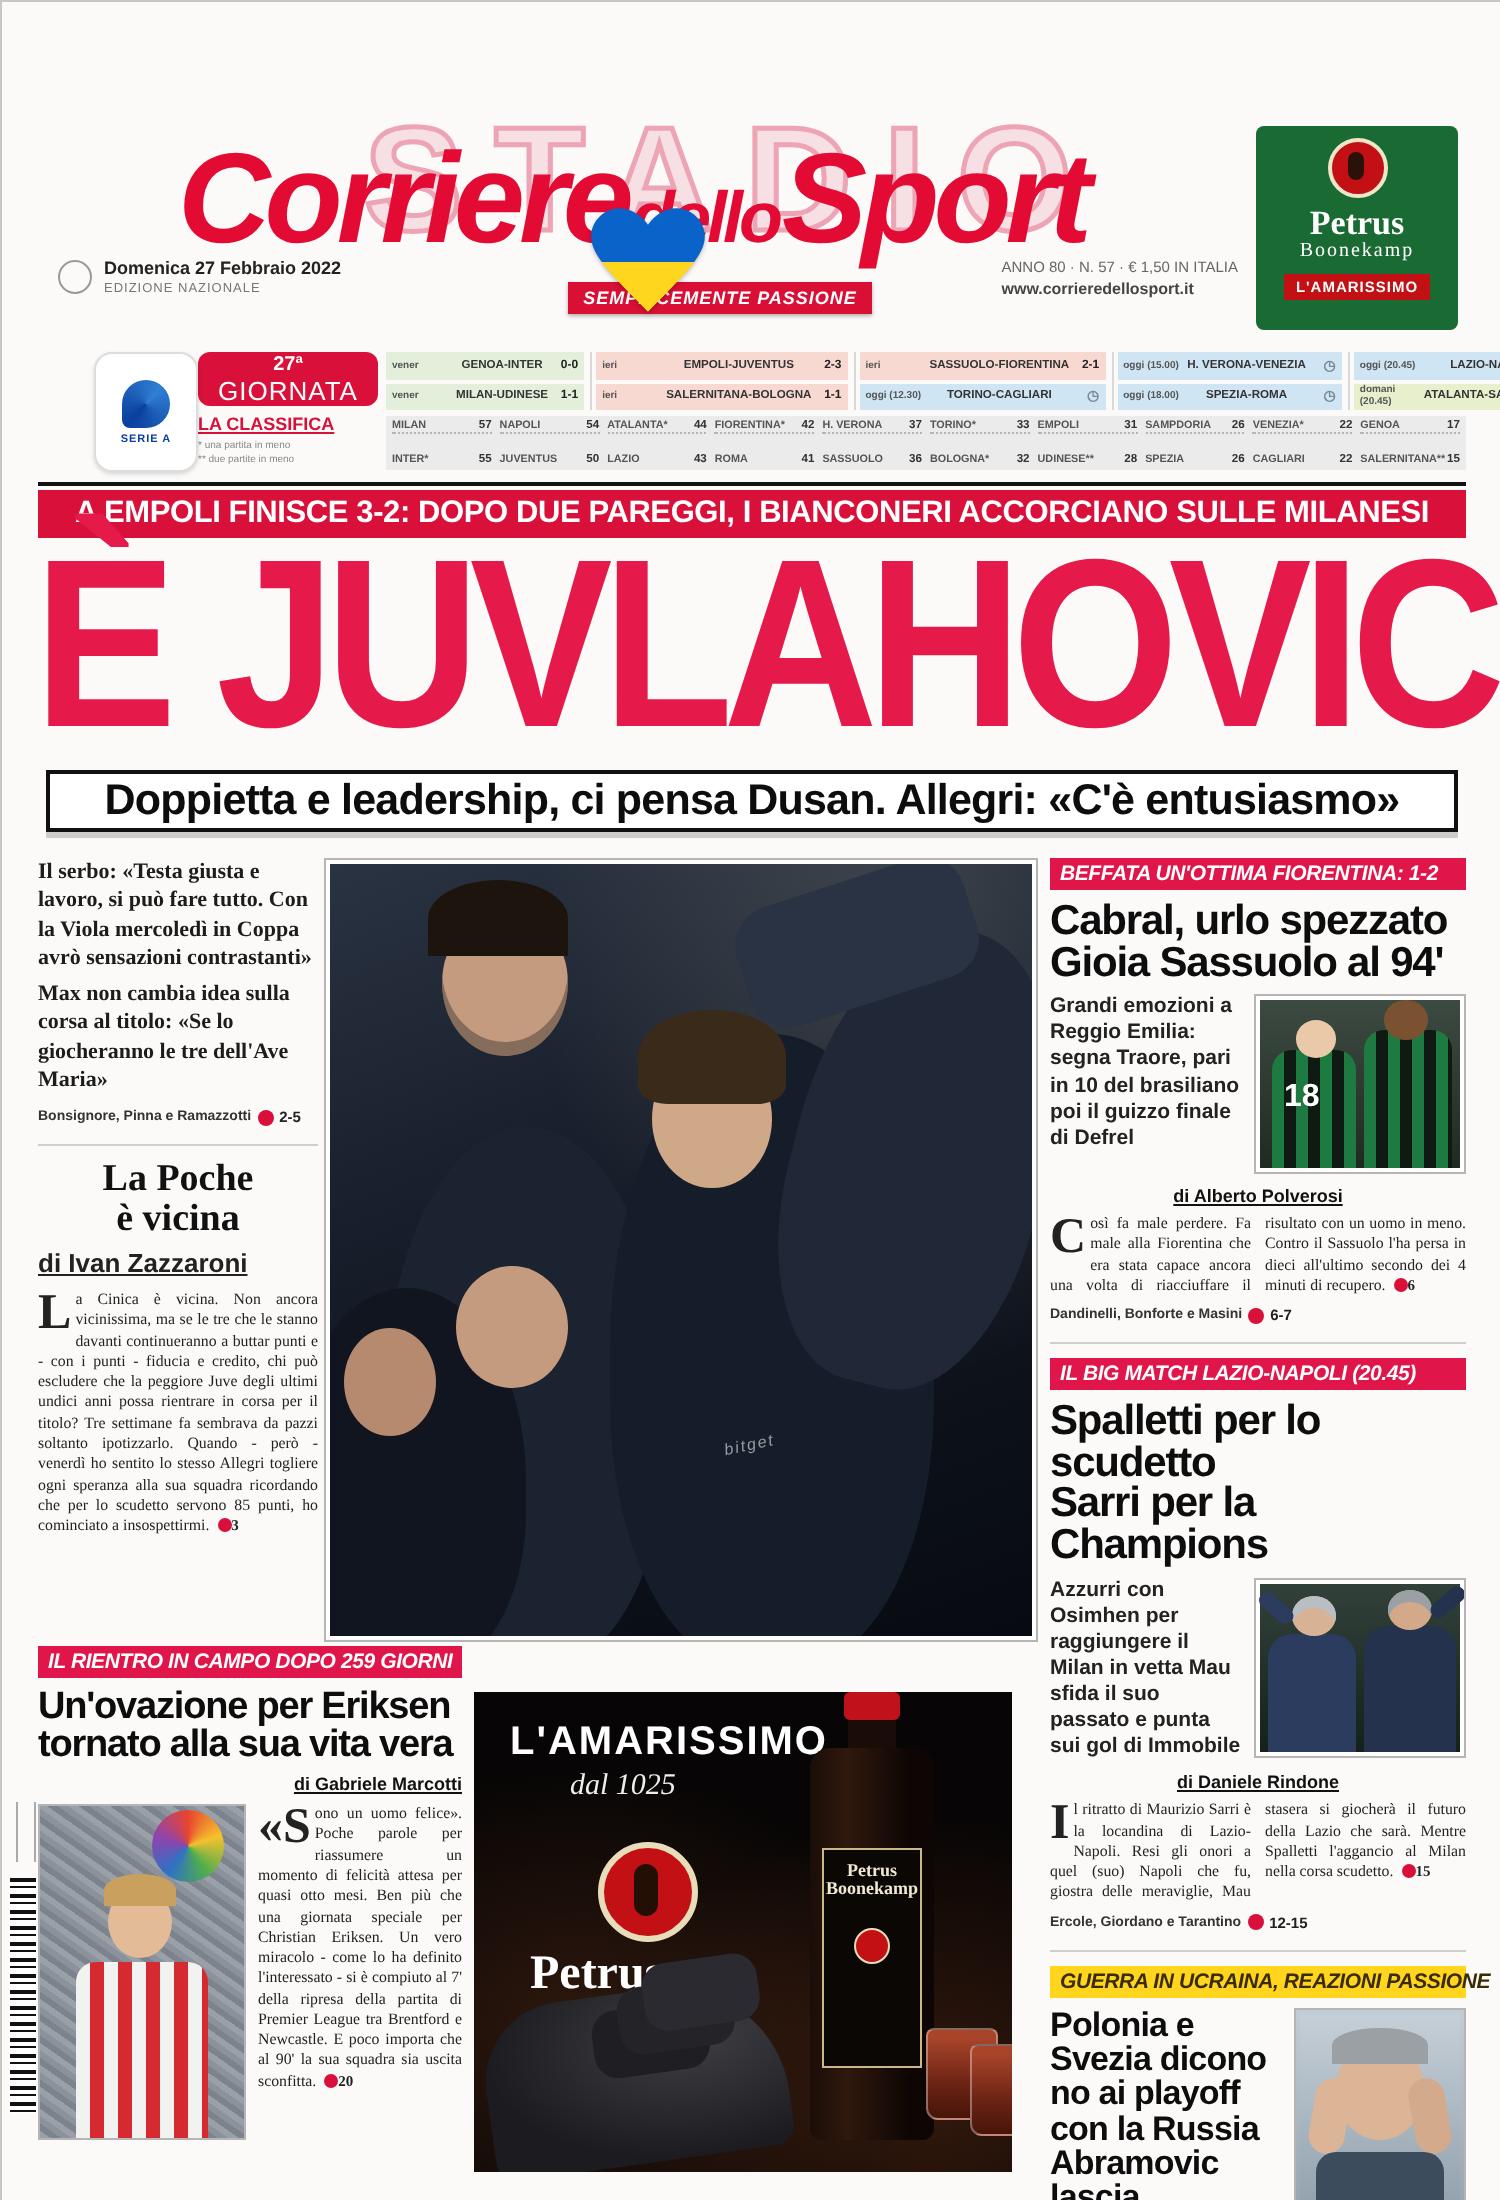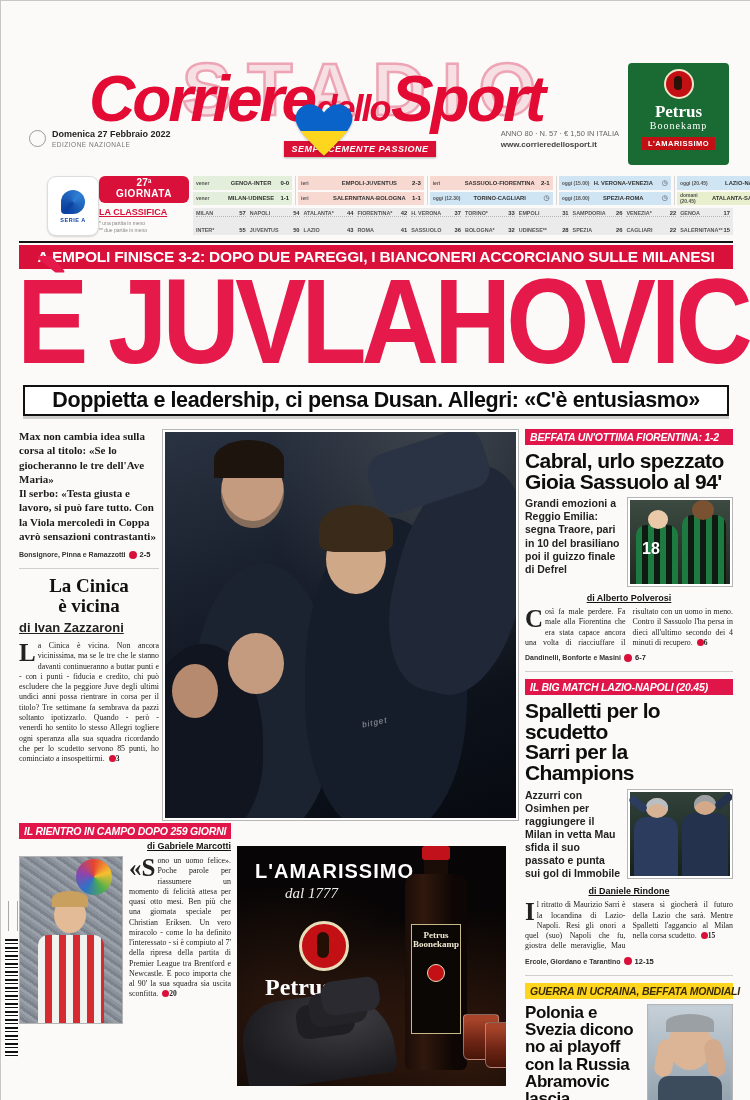--- a/index.html
+++ b/index.html
@@ -32,21 +32,21 @@
   .petrus-sub{font-family:"Liberation Serif",serif;color:#fff;font-size:10px;letter-spacing:1px;line-height:1.2;}
   .petrus-bar{margin-top:5px;background:#c21014;color:#fff;font-size:7.5px;font-weight:bold;padding:2px 6px;letter-spacing:.5px;}
   
   .seriea-box{position:absolute;left:46px;top:175px;width:50px;height:58px;background:#fff;border:1px solid #ddd;border-radius:9px;z-index:3;
               display:flex;flex-direction:column;align-items:center;justify-content:center;box-shadow:0 1px 2px rgba(0,0,0,.15);}
   .seriea-glyph{width:24px;height:24px;border-radius:50% 50% 50% 4px;background:conic-gradient(from 220deg,#0a3f9e,#2f7fd4,#0a3f9e);}
   .seriea-label{font-size:5.5px;font-weight:bold;color:#0a3f9e;margin-top:3px;letter-spacing:.5px;}
   .giornata-box{position:absolute;left:98px;top:175px;width:90px;height:27px;background:#d9103a;border-radius:6px;color:#fff;
                 text-align:center;line-height:1.05;padding-top:2px;box-sizing:border-box;}
   .giornata-num{font-size:10px;font-weight:bold;}
-  .giornata-word{font-size:10px;font-weight:700;letter-spacing:.5px;}
+  .giornata-word{font-size:13px;font-weight:400;letter-spacing:.5px;}
   .classifica-label{position:absolute;left:98px;top:206px;font-size:9px;font-weight:900;color:#d9103a;text-decoration:underline;}
   .legend{position:absolute;left:98px;top:219px;font-size:5px;color:#888;line-height:1.3;}
   .fixtures-grid{position:absolute;left:192px;top:175px;width:540px;height:29px;display:flex;gap:3px;}
   .fx-col{flex:1;display:flex;flex-direction:column;gap:2px;border-left:1px solid #d8d8d8;padding-left:2px;}
   .fx-col:first-child{border-left:none;padding-left:0;}
   .fx-row{flex:1;display:flex;align-items:center;padding:0 3px;gap:2px;}
   .fx-row.fri{background:#e3efda;}
   .fx-row.yest{background:#f8d9d1;}
   .fx-row.today{background:#cfe5f4;}
   .fx-row.tom{background:#e7efcd;}
@@ -353,30 +353,30 @@
         </div>
       </div>
     </div>
 
   <div class="top-rule"></div>
   <div class="kicker">A EMPOLI FINISCE 3-2: DOPO DUE PAREGGI, I BIANCONERI ACCORCIANO SULLE MILANESI</div>
   <div class="headline">È JUVLAHOVIC</div>
   <div class="subhead">Doppietta e leadership, ci pensa Dusan. Allegri: «C'è entusiasmo»</div>
 
   <div class="leftcol">
+    <p class="intro" style="margin:0 0 4px;">Il serbo: «Testa giusta e lavoro, si può fare tutto. Con la Viola mercoledì in Coppa avrò sensazioni contrastanti»</p>
     <p class="intro" style="margin:0;">Max non cambia idea sulla corsa al titolo: «Se lo giocheranno le tre dell'Ave Maria»</p>
-    <p class="intro" style="margin:0 0 4px;">Il serbo: «Testa giusta e lavoro, si può fare tutto. Con la Viola mercoledì in Coppa avrò sensazioni contrastanti»</p>
     <div class="byline-row">
       <span class="mini-byline">Bonsignore, Pinna e Ramazzotti</span>
       <span class="badge"></span>
       <span class="pages">2-5</span>
     </div>
     <div class="divider"></div>
     <div class="cinica-title">
-      <div>La Cinica</div>
+      <div>La Poche</div>
       <div>è vicina</div>
     </div>
     <div class="cinica-byline">di Ivan Zazzaroni</div>
     <p class="serif-body" style="margin:0;"><span>La Cinica è vicina. Non ancora vicinissima, ma se le tre che le stanno davanti continueranno a buttar punti e - con i punti - fiducia e credito, chi può escludere che la peggiore Juve degli ultimi undici anni possa rientrare in corsa per il titolo? Tre settimane fa sembrava da pazzi soltanto ipotizzarlo. Quando - però - venerdì ho sentito lo stesso Allegri togliere ogni speranza alla sua squadra ricordando che per lo scudetto servono 85 punti, ho cominciato a insospettirmi.</span>
       <span class="endbadge"></span><span class="endpage">3</span></p>
   </div>
 
   <div class="photo-frame main-photo">
     <div class="art">
       <div class="fig" style="left:8%;top:34%;width:40%;height:70%;background:#1b2230;"></div>
@@ -444,54 +444,58 @@
     <div class="center-byline">di Daniele Rindone</div>
     <p class="serif-body two-col" style="margin:0;"><span>Il ritratto di Maurizio Sarri è la locandina di Lazio-Napoli. Resi gli onori a quel (suo) Napoli che fu, giostra delle meraviglie, Mau stasera si giocherà il futuro della Lazio che sarà. Mentre Spalletti l'aggancio al Milan nella corsa scudetto.</span>
       <span class="endbadge"></span><span class="endpage">15</span></p>
     <div class="footline">
       <span class="mini-byline">Ercole, Giordano e Tarantino</span>
       <span class="badge"></span>
       <span class="pages">12-15</span>
     </div>
     <div class="divider"></div>
 
-    <div class="label-bar yellow">GUERRA IN UCRAINA, BEFFATA MONDIALI</div>
+    <div class="label-bar yellow">GUERRA IN UCRAINA, REAZIONI PASSIONE</div>
     <div class="ukr-row">
       <div class="ukr-title">Polonia e Svezia dicono no ai playoff con la Russia Abramovic lascia</div>
       <div class="photo-frame abram-photo">
         <div style="position:absolute;inset:2px;background:linear-gradient(180deg,#c5cfd7,#93a2ae);">
           <div class="head" style="left:22%;top:14%;width:56%;height:52%;background:#dcb496;"></div>
           <div style="position:absolute;left:20%;top:8%;width:60%;height:18%;background:#9aa0a3;border-radius:50% 50% 0 0;"></div>
           <div style="position:absolute;left:8%;top:34%;width:22%;height:40%;background:#dcb496;border-radius:10px;transform:rotate(10deg);"></div>
           <div style="position:absolute;left:70%;top:34%;width:22%;height:40%;background:#d4aa8c;border-radius:10px;transform:rotate(-10deg);"></div>
           <div style="position:absolute;left:10%;top:72%;width:80%;height:30%;background:#3c4c5c;border-radius:10px 10px 0 0;"></div>
         </div>
       </div>
     </div>
 
   </div>
 
   <div class="eriksen">
     <div class="label-bar">IL RIENTRO IN CAMPO DOPO 259 GIORNI</div>
+    <div class="art-title">
+      <div>Un'ovazione per Eriksen</div>
+      <div>tornato alla sua vita vera</div>
+    </div>
     <div class="eriksen-byline">di Gabriele Marcotti</div>
     <div class="eriksen-row">
       <div class="photo-frame eriksen-photo">
         <div class="stripes"></div>
         <div class="head" style="left:34px;top:40px;width:32px;height:36px;background:#e3bb97;"></div>
         <div style="position:absolute;left:32px;top:34px;width:36px;height:16px;background:#caa05e;border-radius:50% 50% 0 0;"></div>
         <div style="position:absolute;left:56px;top:2px;width:36px;height:36px;border-radius:50%;background:conic-gradient(#e8452f,#f5c12e,#4fae4c,#2f72c4,#8e44ad,#e8452f);"></div>
       </div>
       <p class="serif-body" style="margin:0;flex:1;"><span>«Sono un uomo felice». Poche parole per riassumere un momento di felicità attesa per quasi otto mesi. Ben più che una giornata speciale per Christian Eriksen. Un vero miracolo - come lo ha definito l'interessato - si è compiuto al 7' della ripresa della partita di Premier League tra Brentford e Newcastle. E poco importa che al 90' la sua squadra sia uscita sconfitta.</span>
         <span class="endbadge"></span><span class="endpage">20</span></p>
     </div>
   </div>
 
   <div class="ad">
     <div class="ad-title">L'AMARISSIMO</div>
-    <div class="ad-since">dal 1777</div>
+    <div class="ad-since">dal 1025</div>
     <div class="ad-crest"></div>
     <div class="ad-brand">Petrus</div>
     <div class="ad-brand-sub">Boonekamp</div>
     <div class="gauntlet"></div>
     <div class="bottle-neck"></div>
     <div class="bottle-cap"></div>
     <div class="bottle"></div>
     <div class="bottle-label">
       <div class="bl-name">Petrus</div>
       <div class="bl-name">Boonekamp</div>

